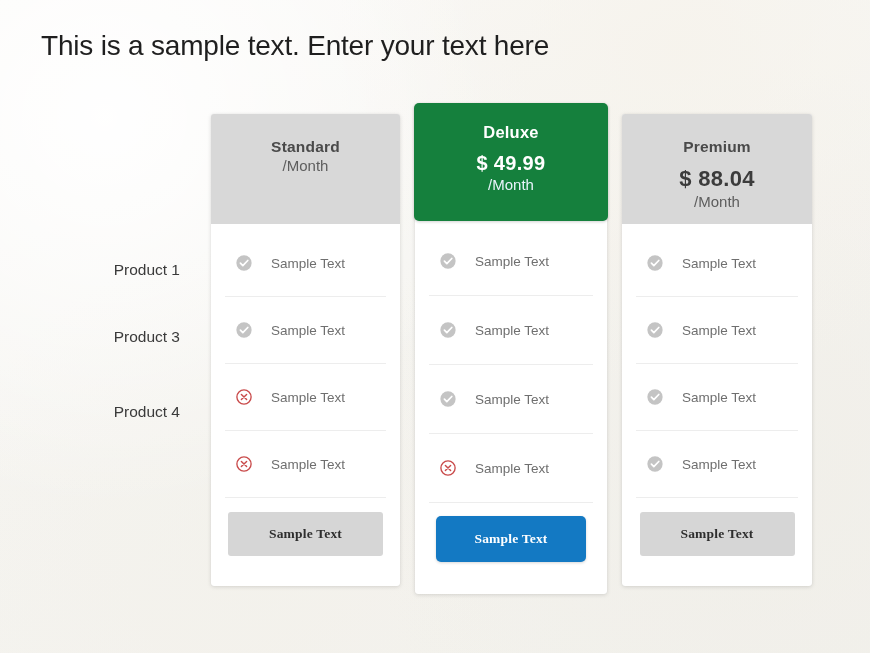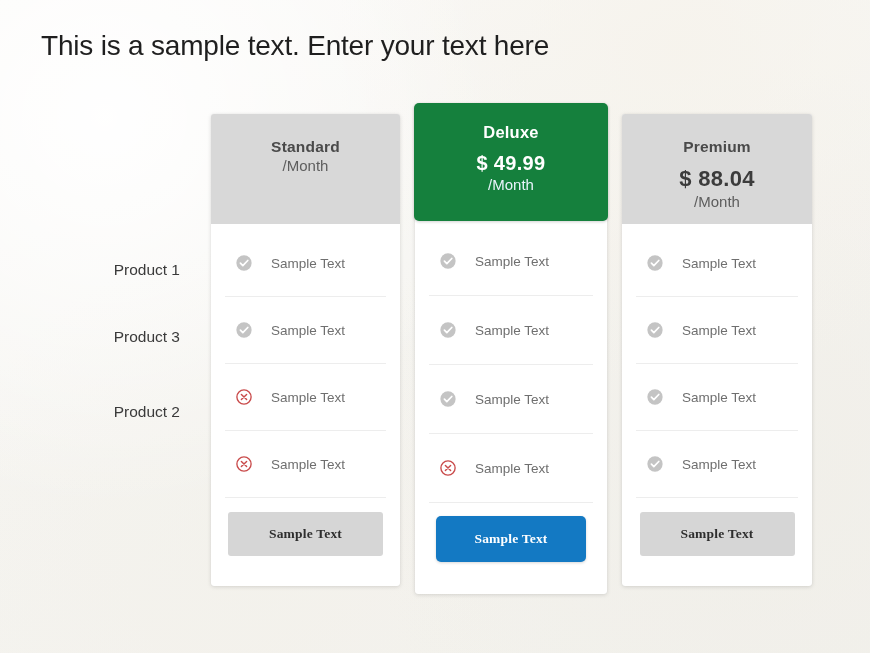--- a/index.html
+++ b/index.html
@@ -191,21 +191,21 @@
 </head>
 <body>
 
 <div class="bg-texture"></div>
 
 <div class="page-title">This is a sample text. Enter your text here</div>
 
 <div class="product-rail">
   <div class="product-label r1">Product 1</div>
   <div class="product-label r3">Product 3</div>
-  <div class="product-label r4">Product 2</div>
+  <div class="product-label r4">Product 4</div>
 </div>
 
 <div class="cards">
 
   <div class="card standard">
     <div class="card-header gray">
       <div class="plan-name">Standard</div>
       <div class="plan-period">/Month</div>
     </div>
     <div class="card-body">

